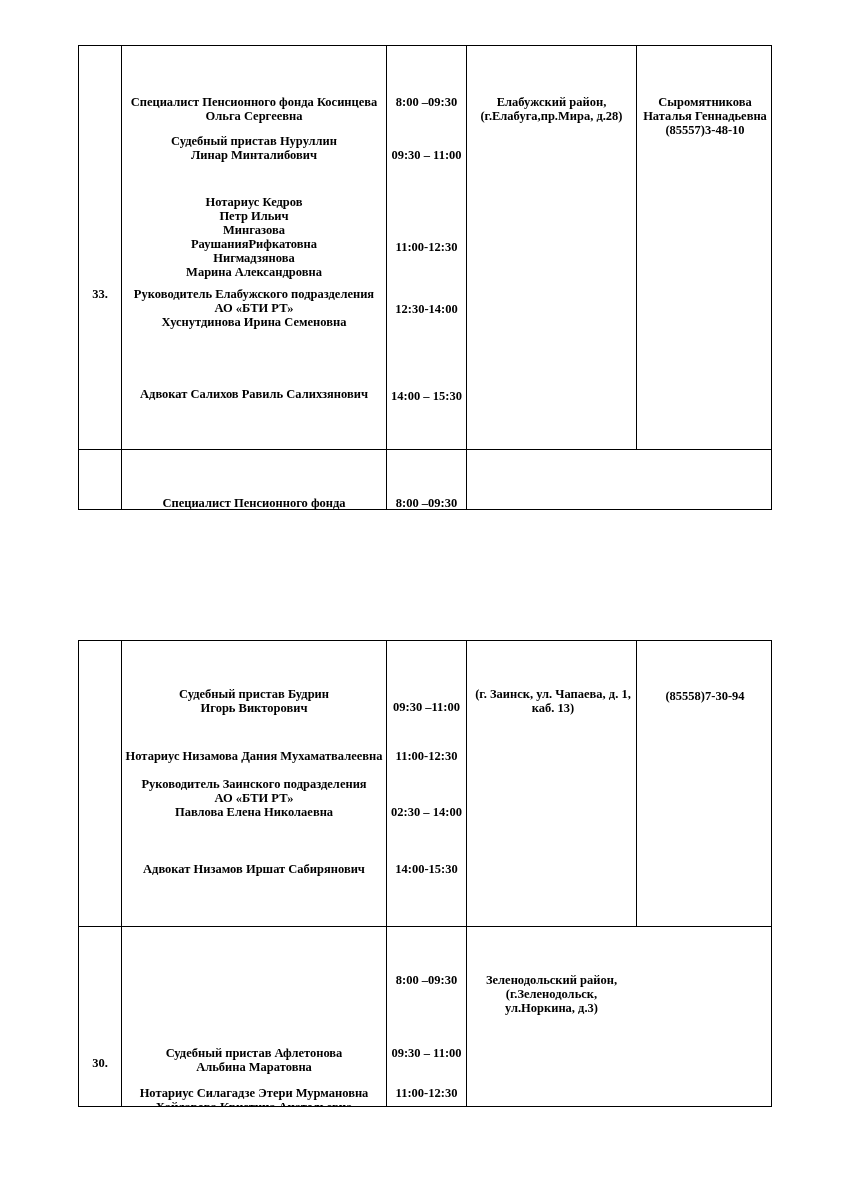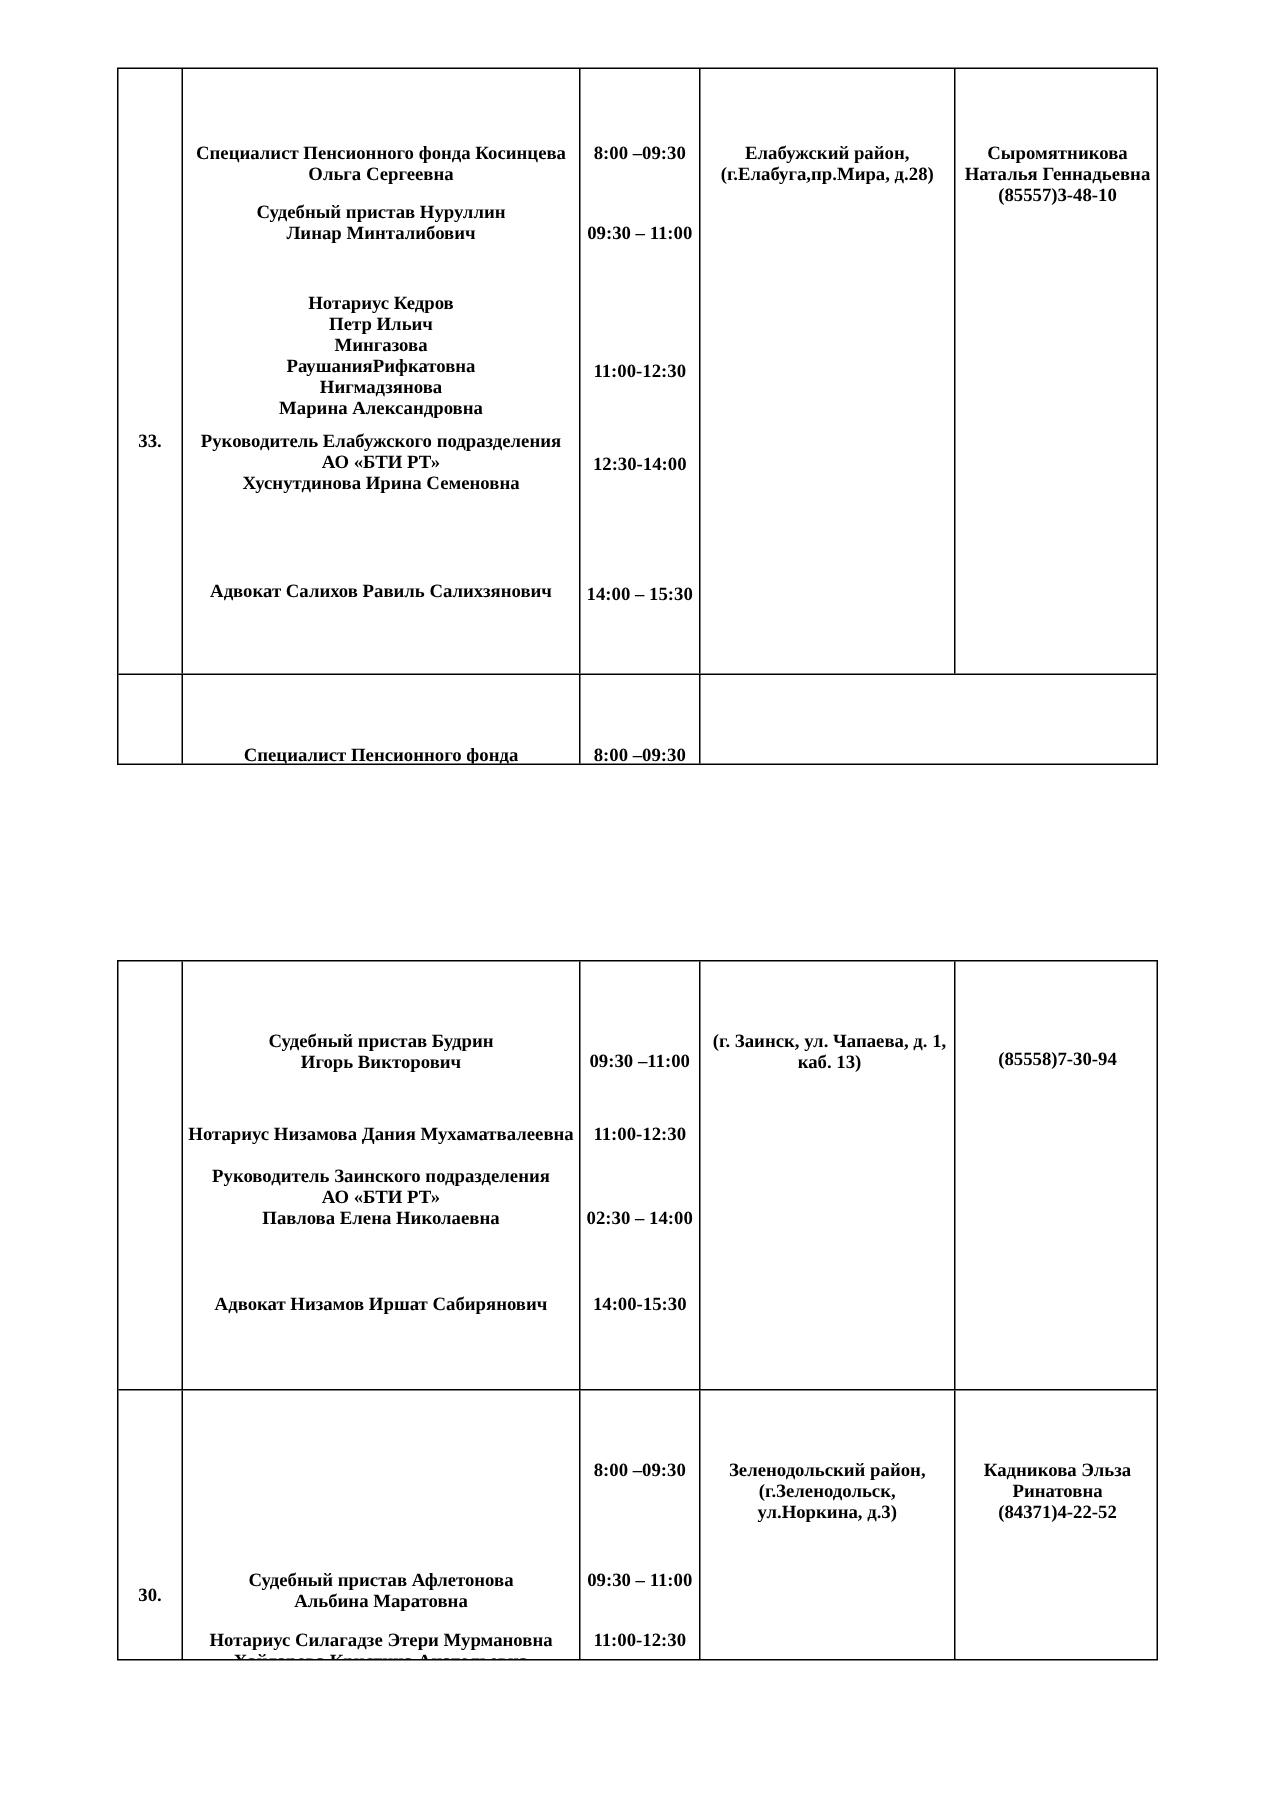--- a/index.html
+++ b/index.html
@@ -117,21 +117,21 @@
       <div class="blk" style="top:23px">09:30 –11:00</div>
       <div class="blk" style="top:72px">11:00-12:30</div>
       <div class="blk" style="top:128px">02:30 – 14:00</div>
       <div class="blk" style="top:185px">14:00-15:30</div>
     </div>
     <div class="cell">
       <div class="blk left" style="top:10px">(г. Заинск, ул. Чапаева, д. 1,
 каб. 13)</div>
     </div>
     <div class="cell">
-      <div class="blk" style="top:22px">(85558)7-30-94</div>
+      <div class="blk" style="top:12px">(85558)7-30-94</div>
     </div>
   </div>
 
   <div class="trow" style="height:180px">
     <div class="cell">
       <div class="blk" style="top:93px">30.</div>
     </div>
     <div class="cell">
       <div class="blk" style="top:83px">Судебный пристав Афлетонова
 Альбина Маратовна</div>
@@ -141,20 +141,15 @@
     <div class="cell">
       <div class="blk" style="top:10px">8:00 –09:30</div>
       <div class="blk" style="top:83px">09:30 – 11:00</div>
       <div class="blk" style="top:123px">11:00-12:30</div>
     </div>
     <div class="cell">
       <div class="blk" style="top:10px">Зеленодольский район,
 (г.Зеленодольск,
 ул.Норкина, д.3)</div>
     </div>
-    <div class="cell">
-      <div class="blk" style="top:10px">Кадникова Эльза
-Ринатовна
-(84371)4-22-52</div>
-    </div>
   </div>
 
 </div>
 
 </body></html>

